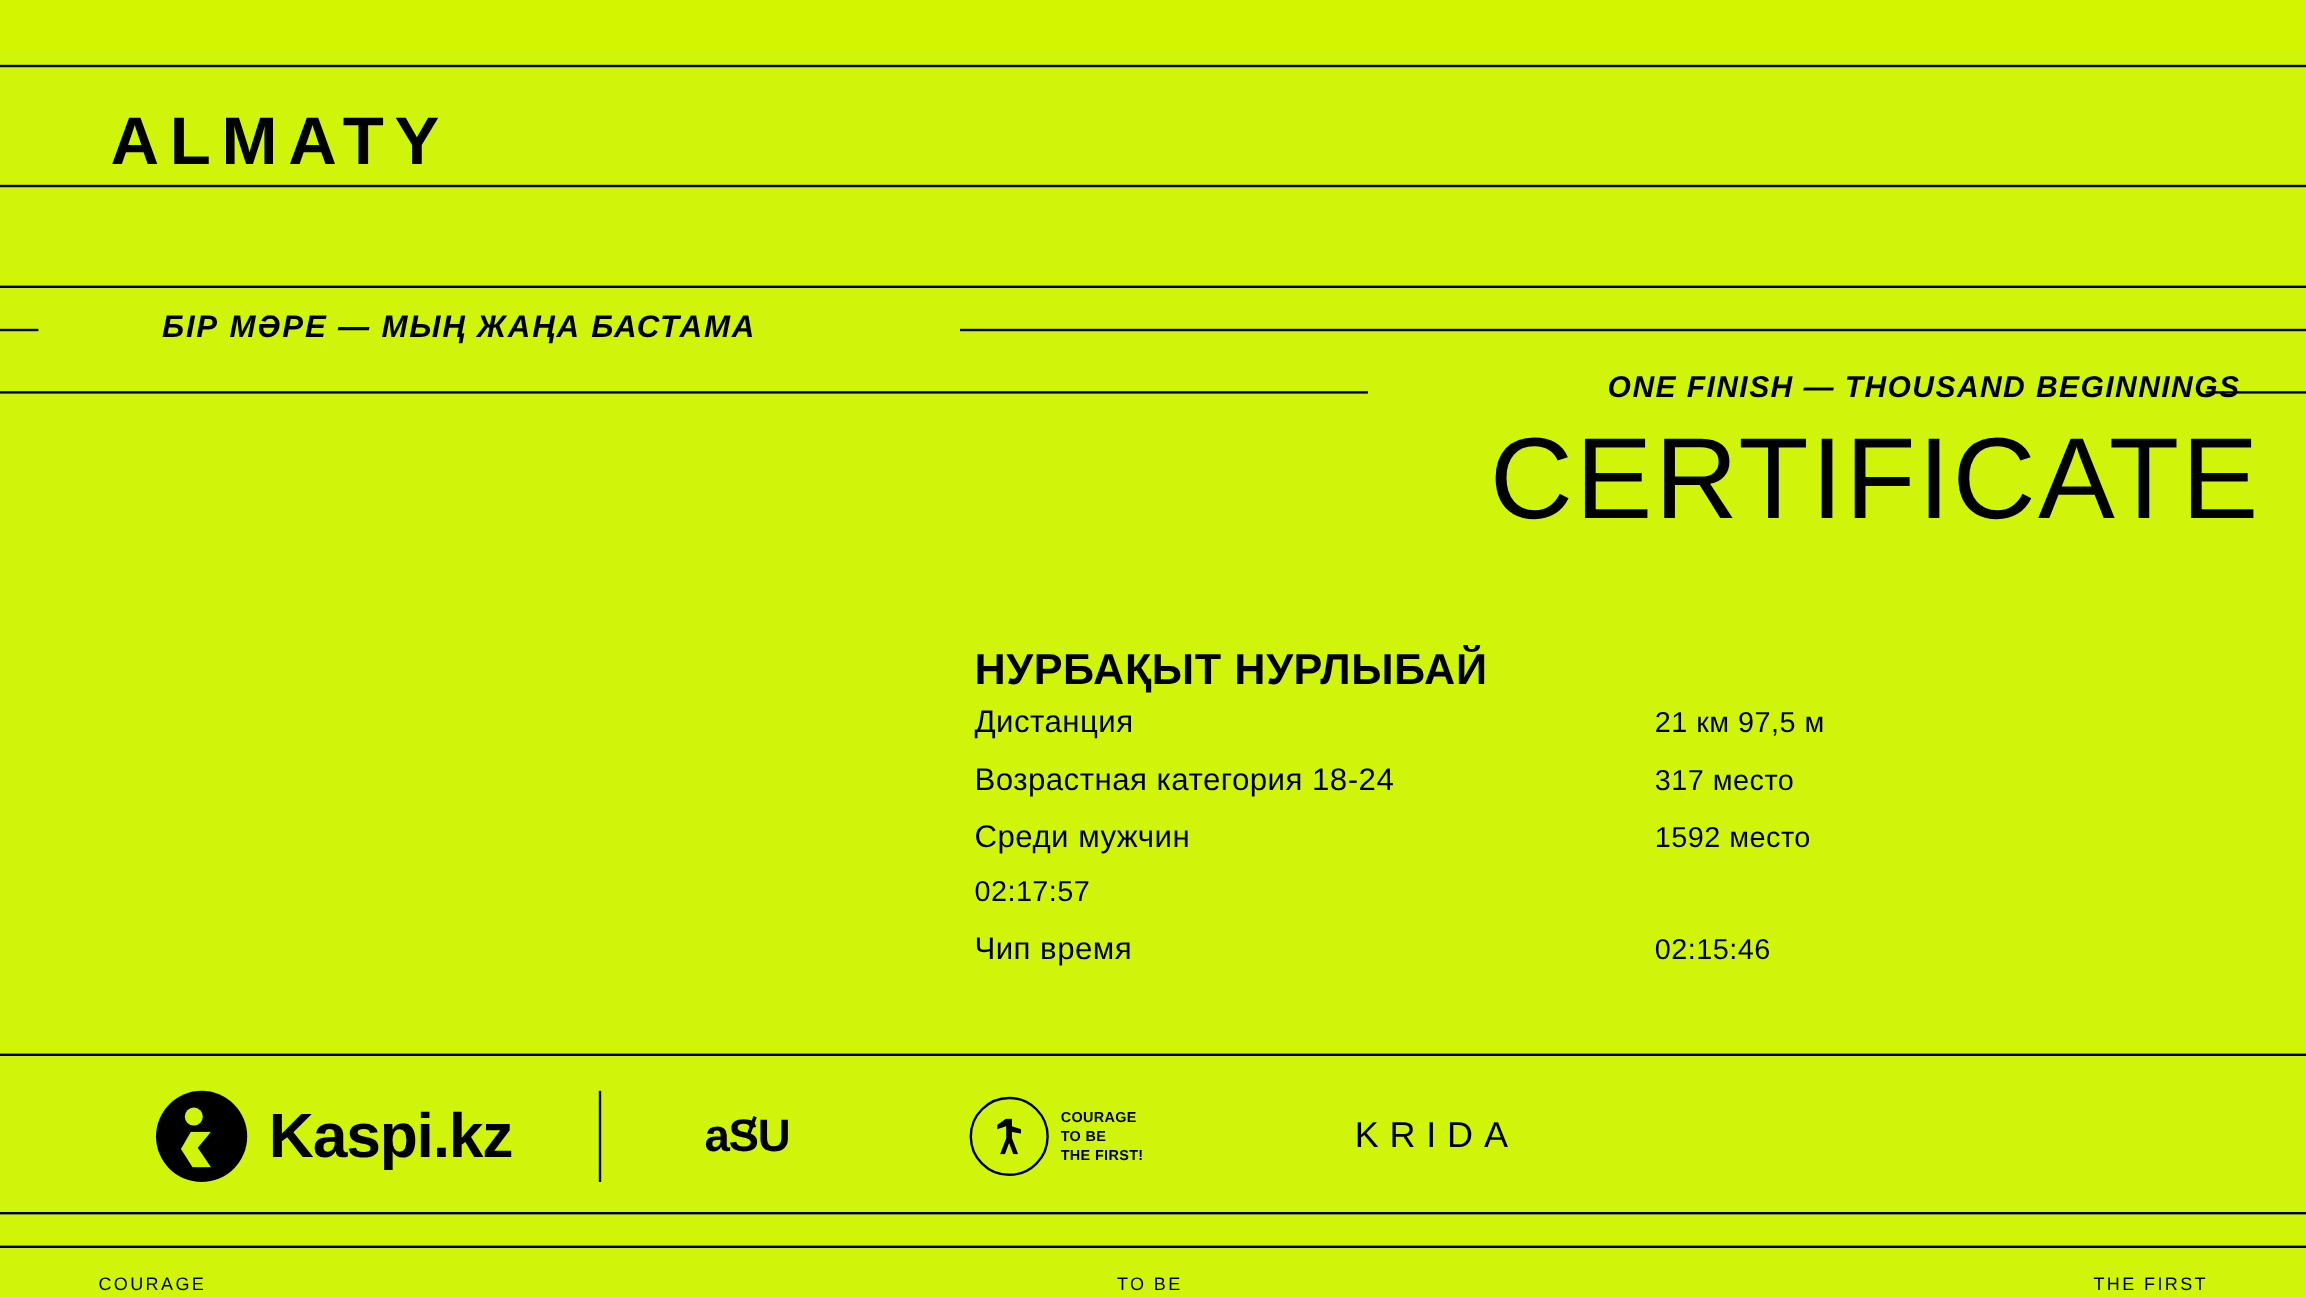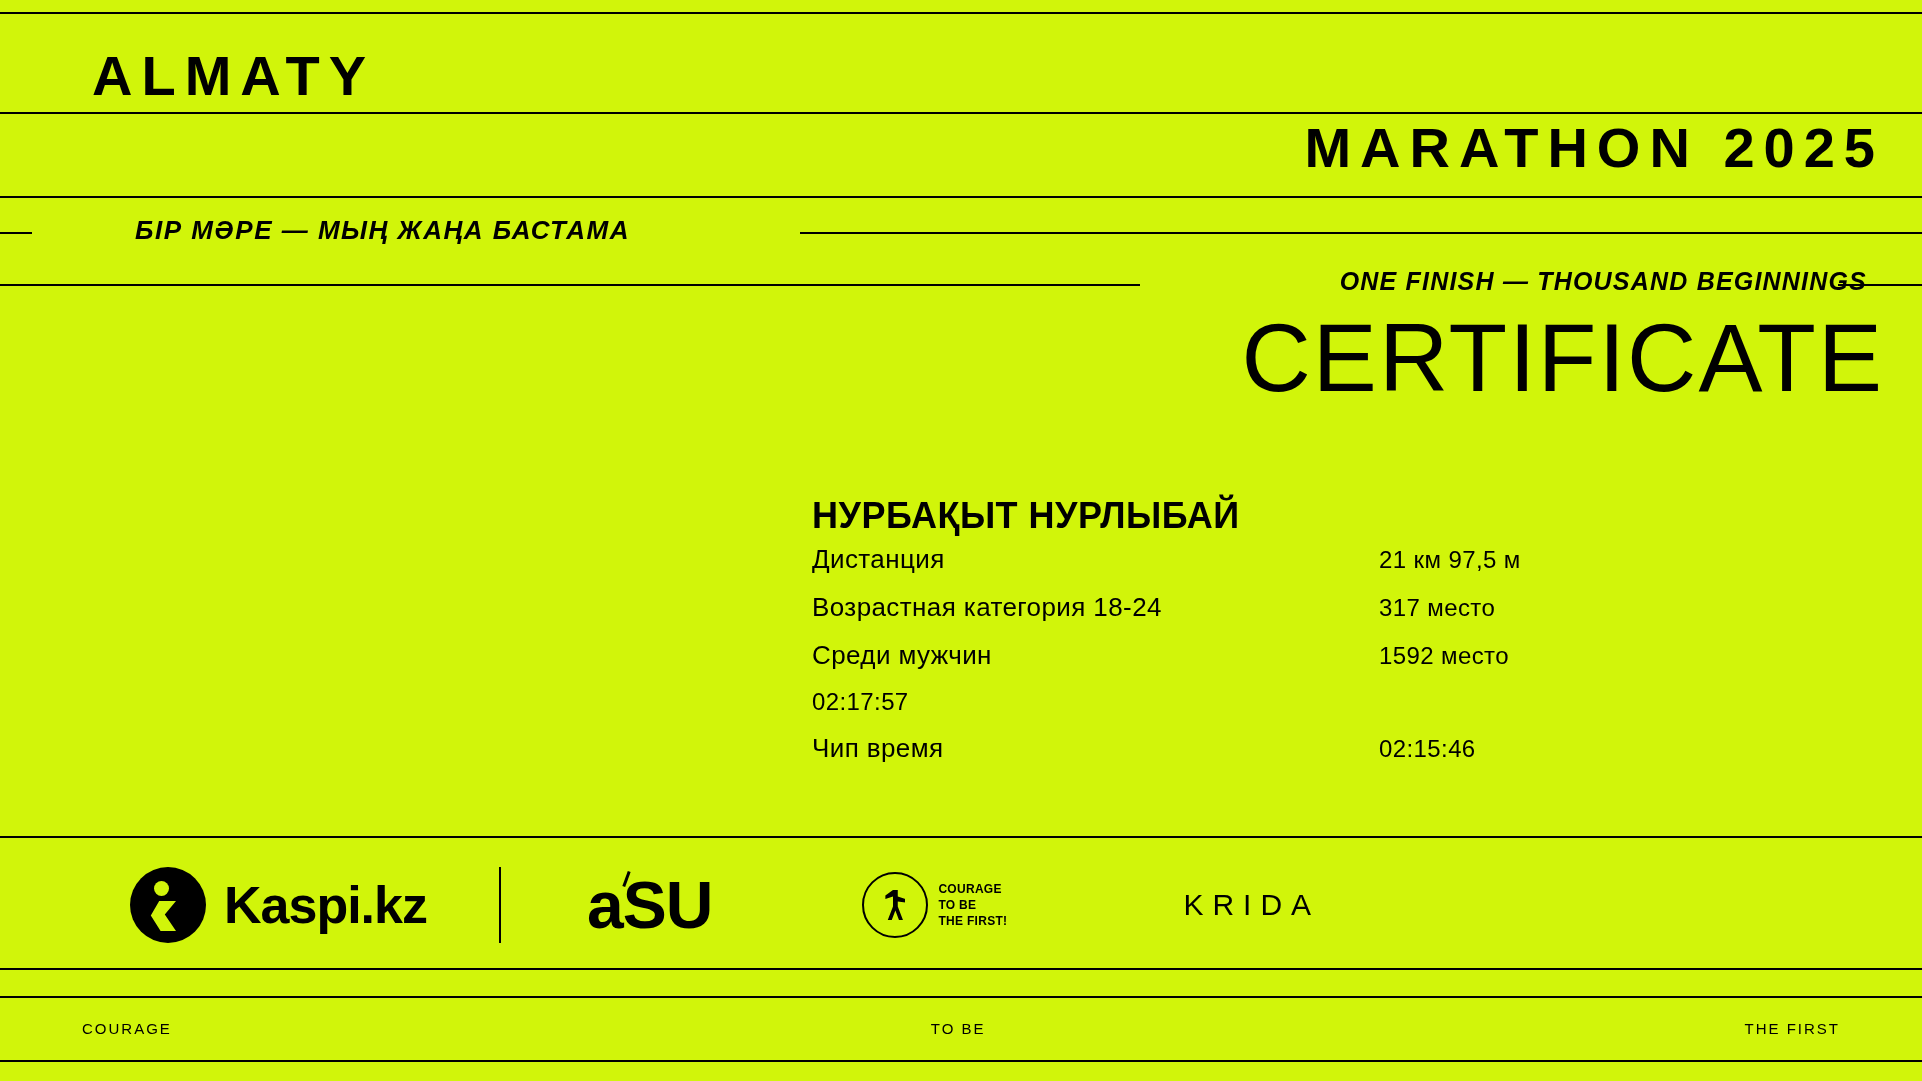--- a/index.html
+++ b/index.html
@@ -13,20 +13,21 @@
     overflow: hidden;
     font-family: "Liberation Sans", sans-serif;
     color: #000;
     position: relative;
   }
 
   .cert {
     position: absolute;
     inset: 0;
     background: #d1f50a;
+    margin-top: 42px;
   }
 
   
   .rule {
     position: absolute;
     left: 0;
     width: 1922px;
     height: 2px;
     background: #000;
   }
@@ -172,21 +173,21 @@
 
   .divider-v {
     width: 2px;
     height: 76px;
     background: #000;
     margin-left: 72px;
   }
 
   .asu {
     margin-left: 86px;
-    font-size: 66px;
+    font-size: 38px;
     font-weight: 700;
     letter-spacing: -1px;
     position: relative;
   }
   .asu .tick {
     position: absolute;
     left: 38px;
     top: 4px;
     width: 3px;
     height: 16px;
@@ -273,21 +274,20 @@
   <div class="rule" style="top:112px;"></div>
   <div class="rule" style="top:196px;"></div>
 
   <div class="rule-seg" style="left:0;   top:232px; width:32px;"></div>
   <div class="rule-seg" style="left:800px;top:232px; width:1122px;"></div>
 
   <div class="rule-seg" style="left:0;    top:284px; width:1140px;"></div>
   <div class="rule-seg" style="left:1838px;top:284px; width:84px;"></div>
 
   <div class="almaty">ALMATY</div>
-  <div class="marathon">MARATHON 2025</div>
   <div class="slogan-kz">БІР МӘРЕ — МЫҢ ЖАҢА БАСТАМА</div>
   <div class="slogan-en">ONE FINISH — THOUSAND BEGINNINGS</div>
 
   <div class="certificate-title">CERTIFICATE</div>
 
   <div class="participant-name">НУРБАҚЫТ НУРЛЫБАЙ</div>
 
   <div class="results">
     <div class="result-row">
       <div class="result-label">Дистанция</div>

